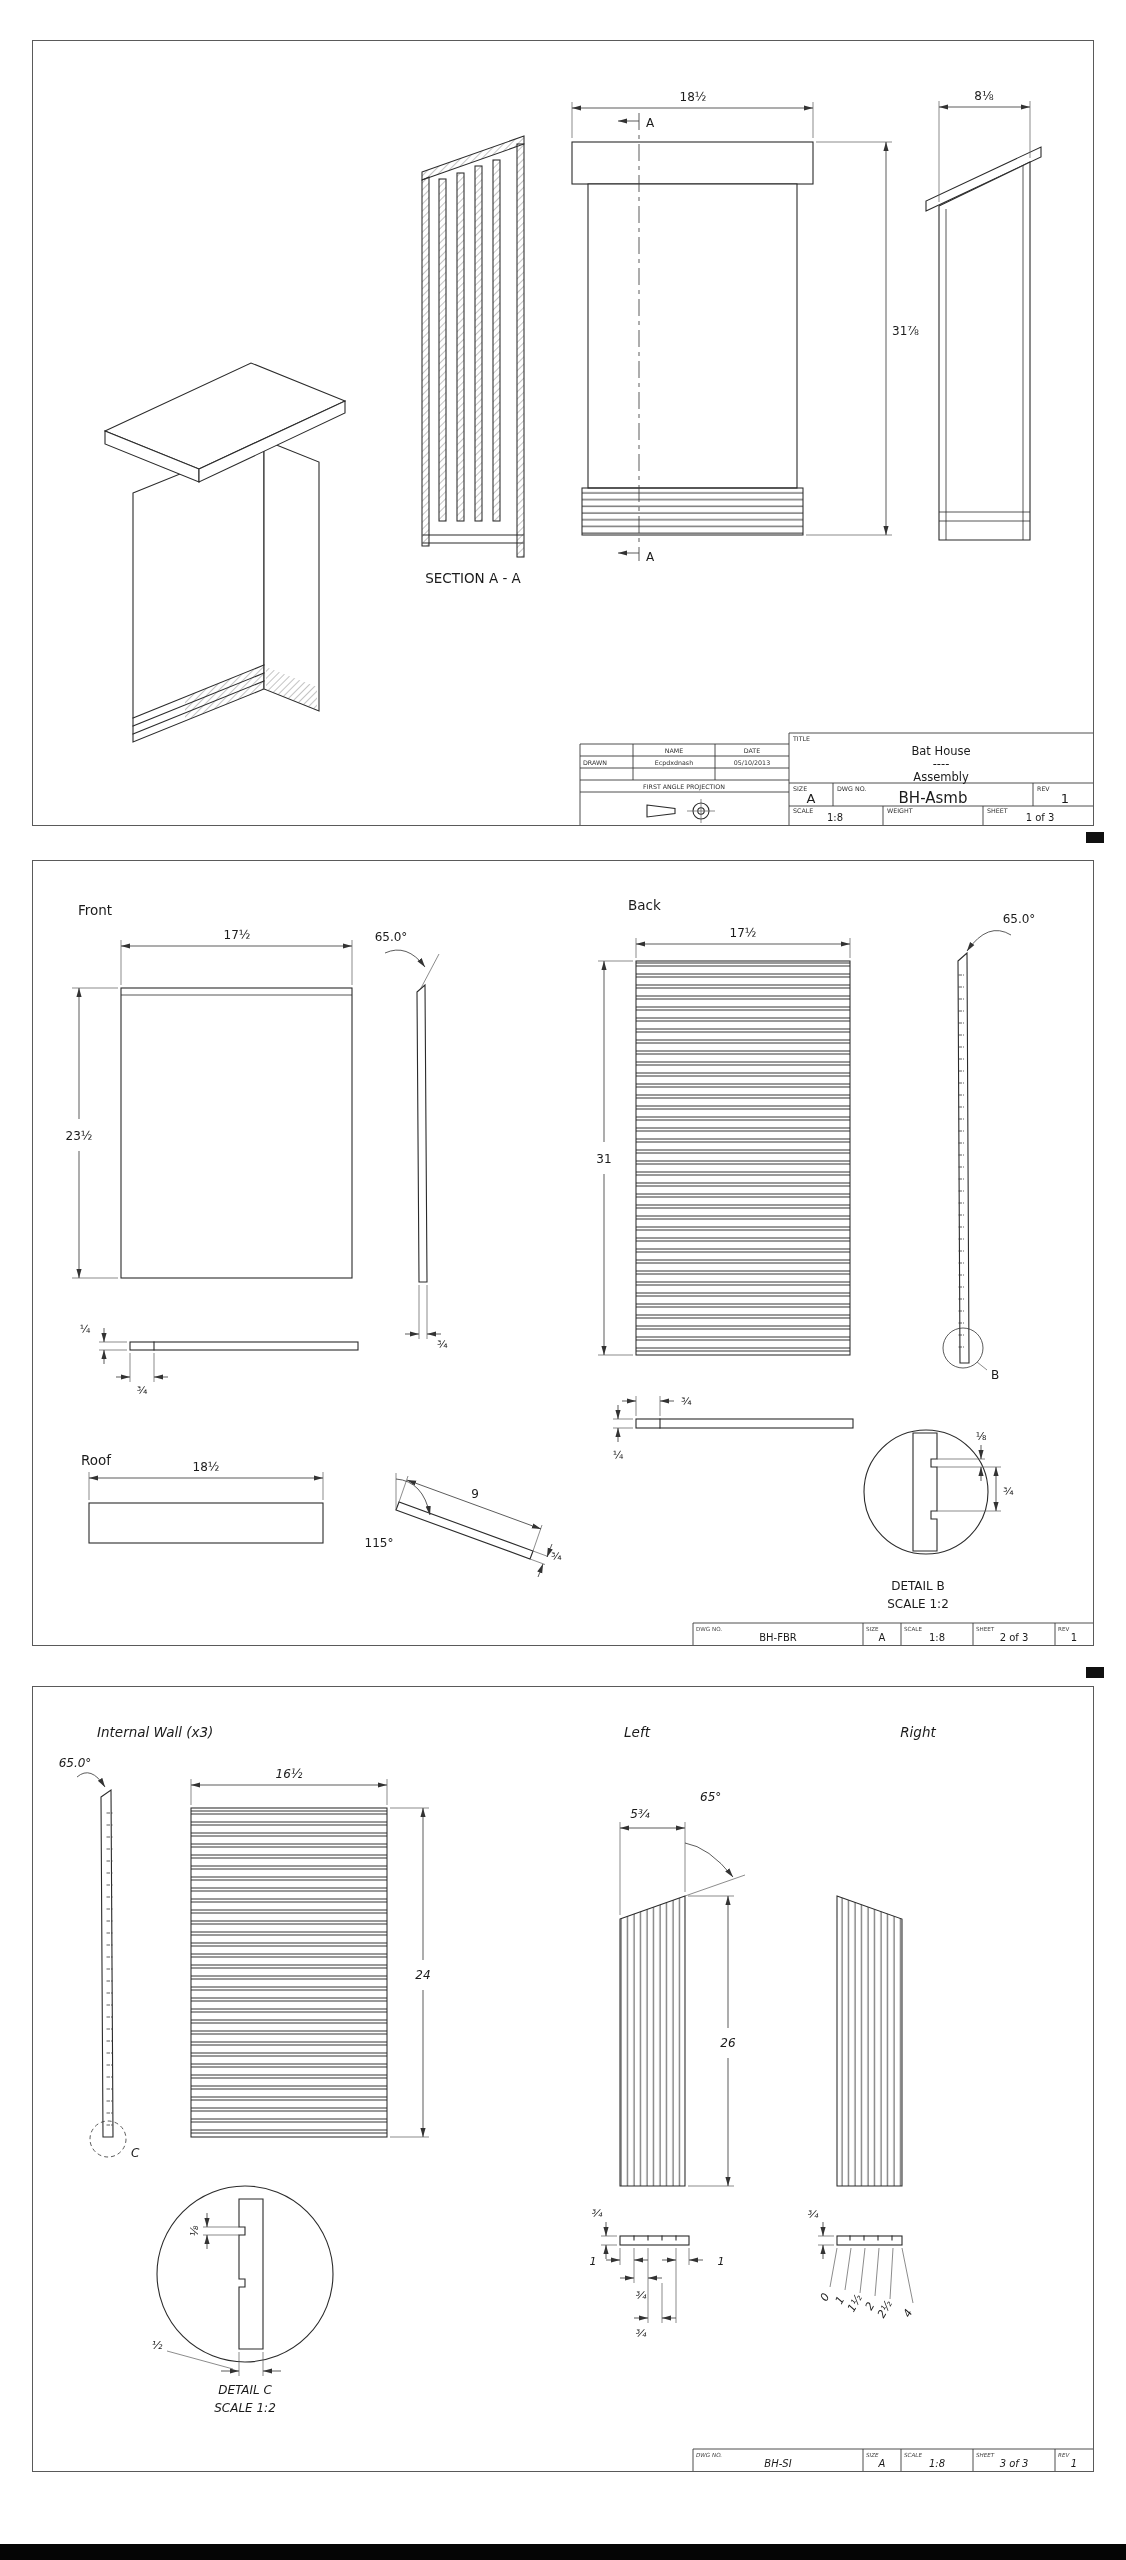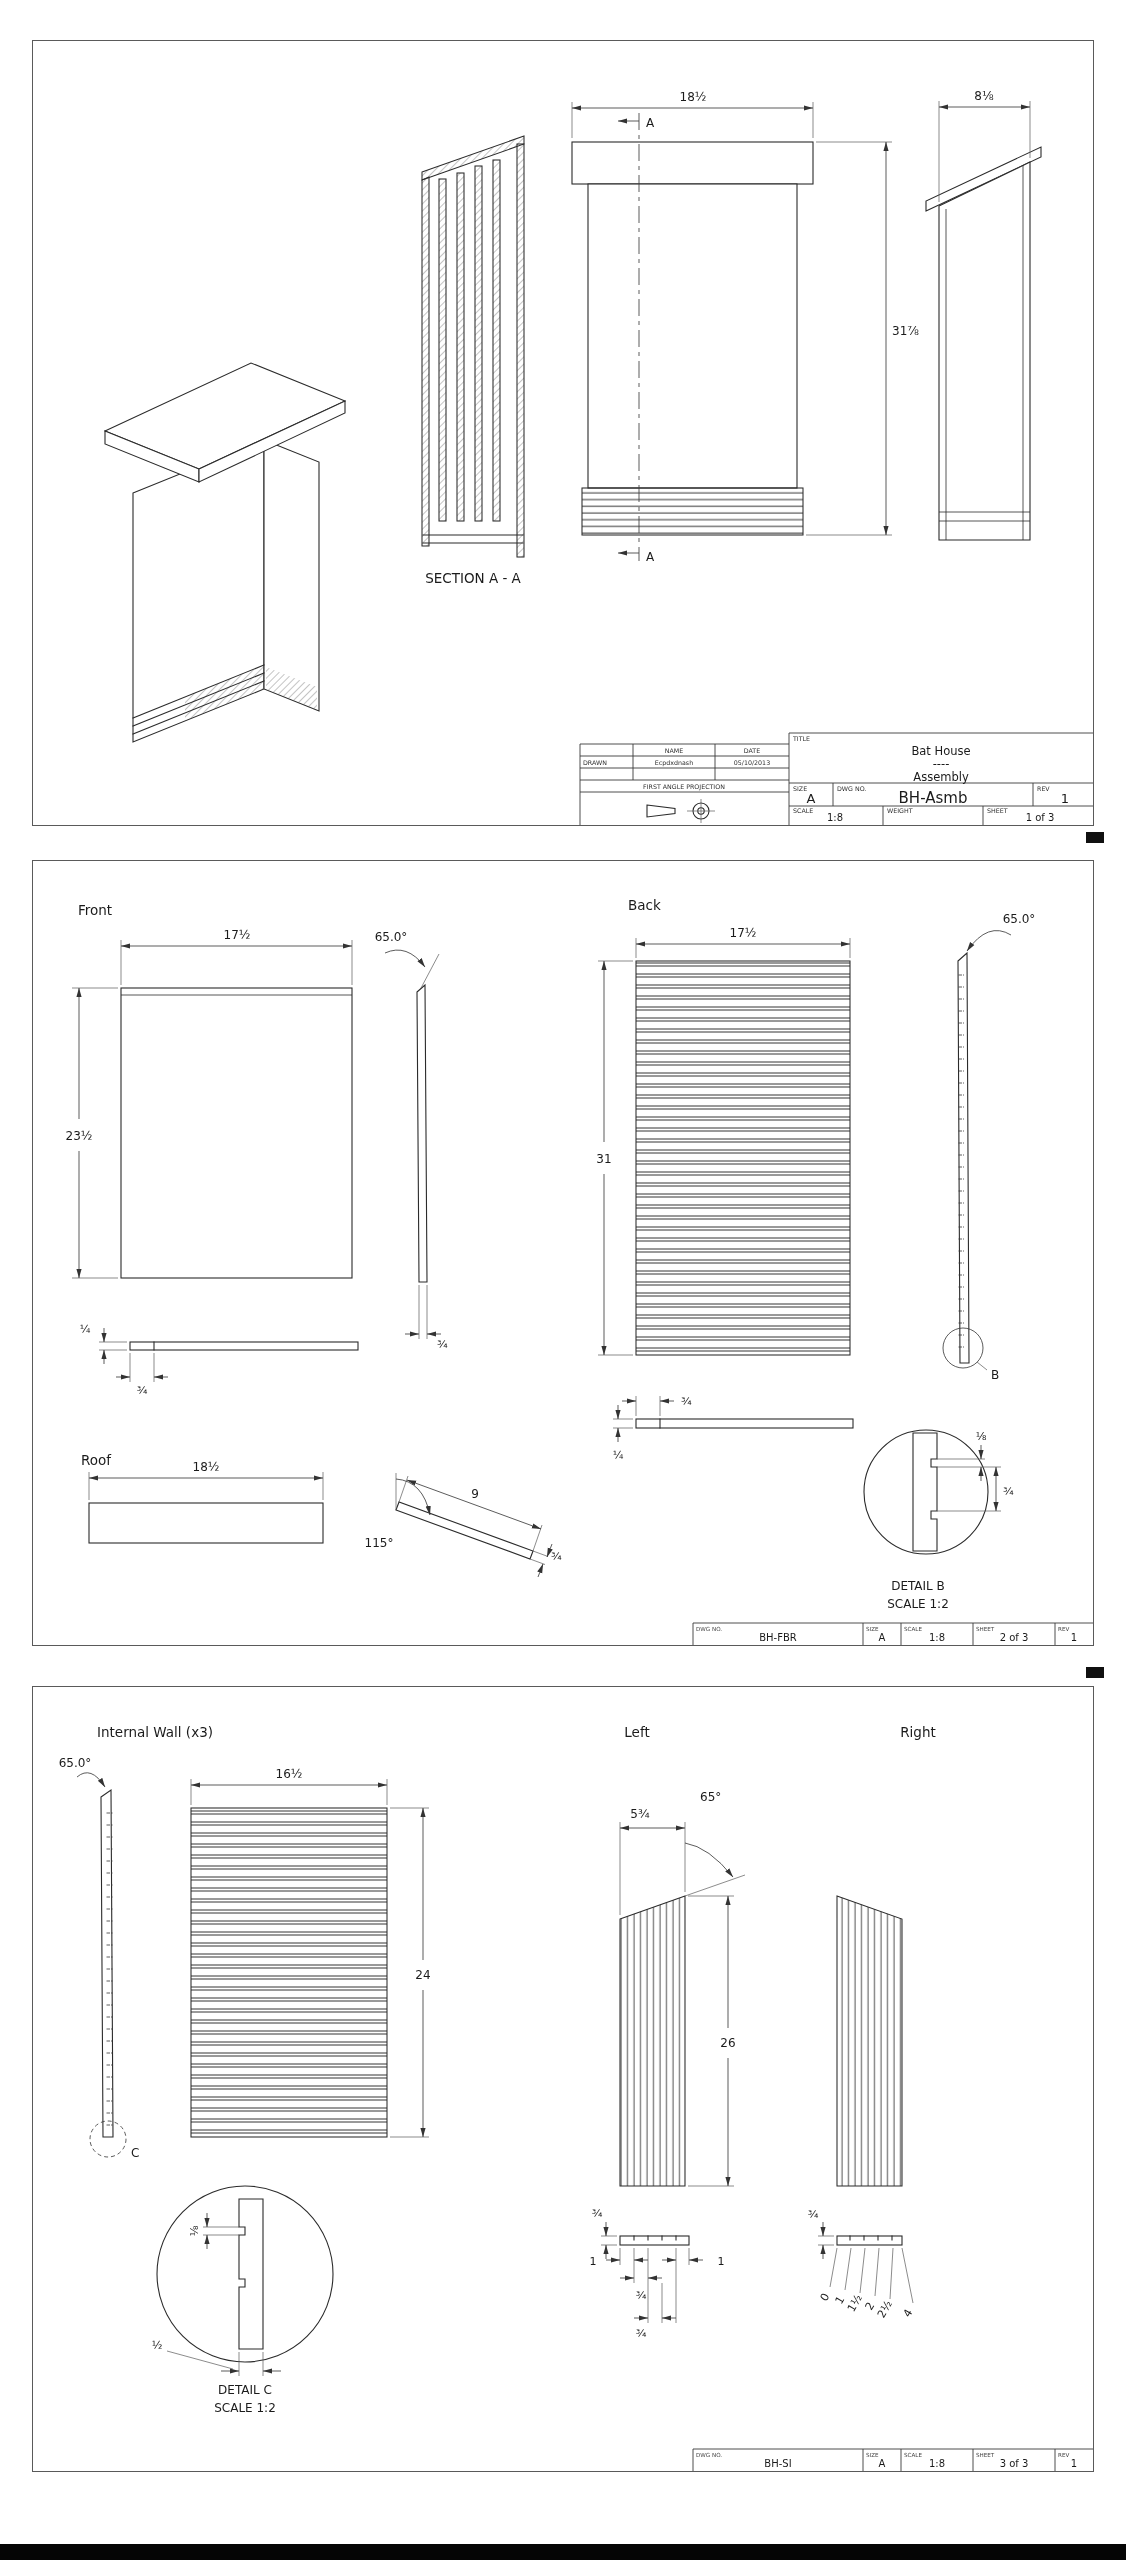--- a/index.html
+++ b/index.html
@@ -296,21 +296,21 @@
         <text class="t5" x="871" y="770">SCALE</text>
         <text class="v10" x="904" y="780" text-anchor="middle">1:8</text>
         <text class="t5" x="943" y="770">SHEET</text>
         <text class="v10" x="981" y="780" text-anchor="middle">2 of 3</text>
         <text class="t5" x="1025" y="770">REV</text>
         <text class="v10" x="1041" y="780" text-anchor="middle">1</text>
       </g>
     </svg>
   </div>
 
-  <div class="sheet" style="top:1686px;">
+  <div class="sheet" style="top:1686px;font-style:italic;">
     <svg viewBox="0 0 1060 784">
       <defs>
         <marker id="aE3" viewBox="0 0 10 8" refX="9.8" refY="4" markerWidth="11" markerHeight="8.8" orient="auto">
             <path d="M0,1.2 L10,4 L0,6.8 Z" fill="#333"></path>
           </marker>
         <marker id="aS3" viewBox="0 0 10 8" refX="0.2" refY="4" markerWidth="11" markerHeight="8.8" orient="auto">
             <path d="M10,1.2 L0,4 L10,6.8 Z" fill="#333"></path>
           </marker>
         <pattern id="kerf3" width="12" height="11" patternUnits="userSpaceOnUse">
             <line x1="0" y1="3" x2="12" y2="3" stroke="#333" stroke-width="1"></line>

